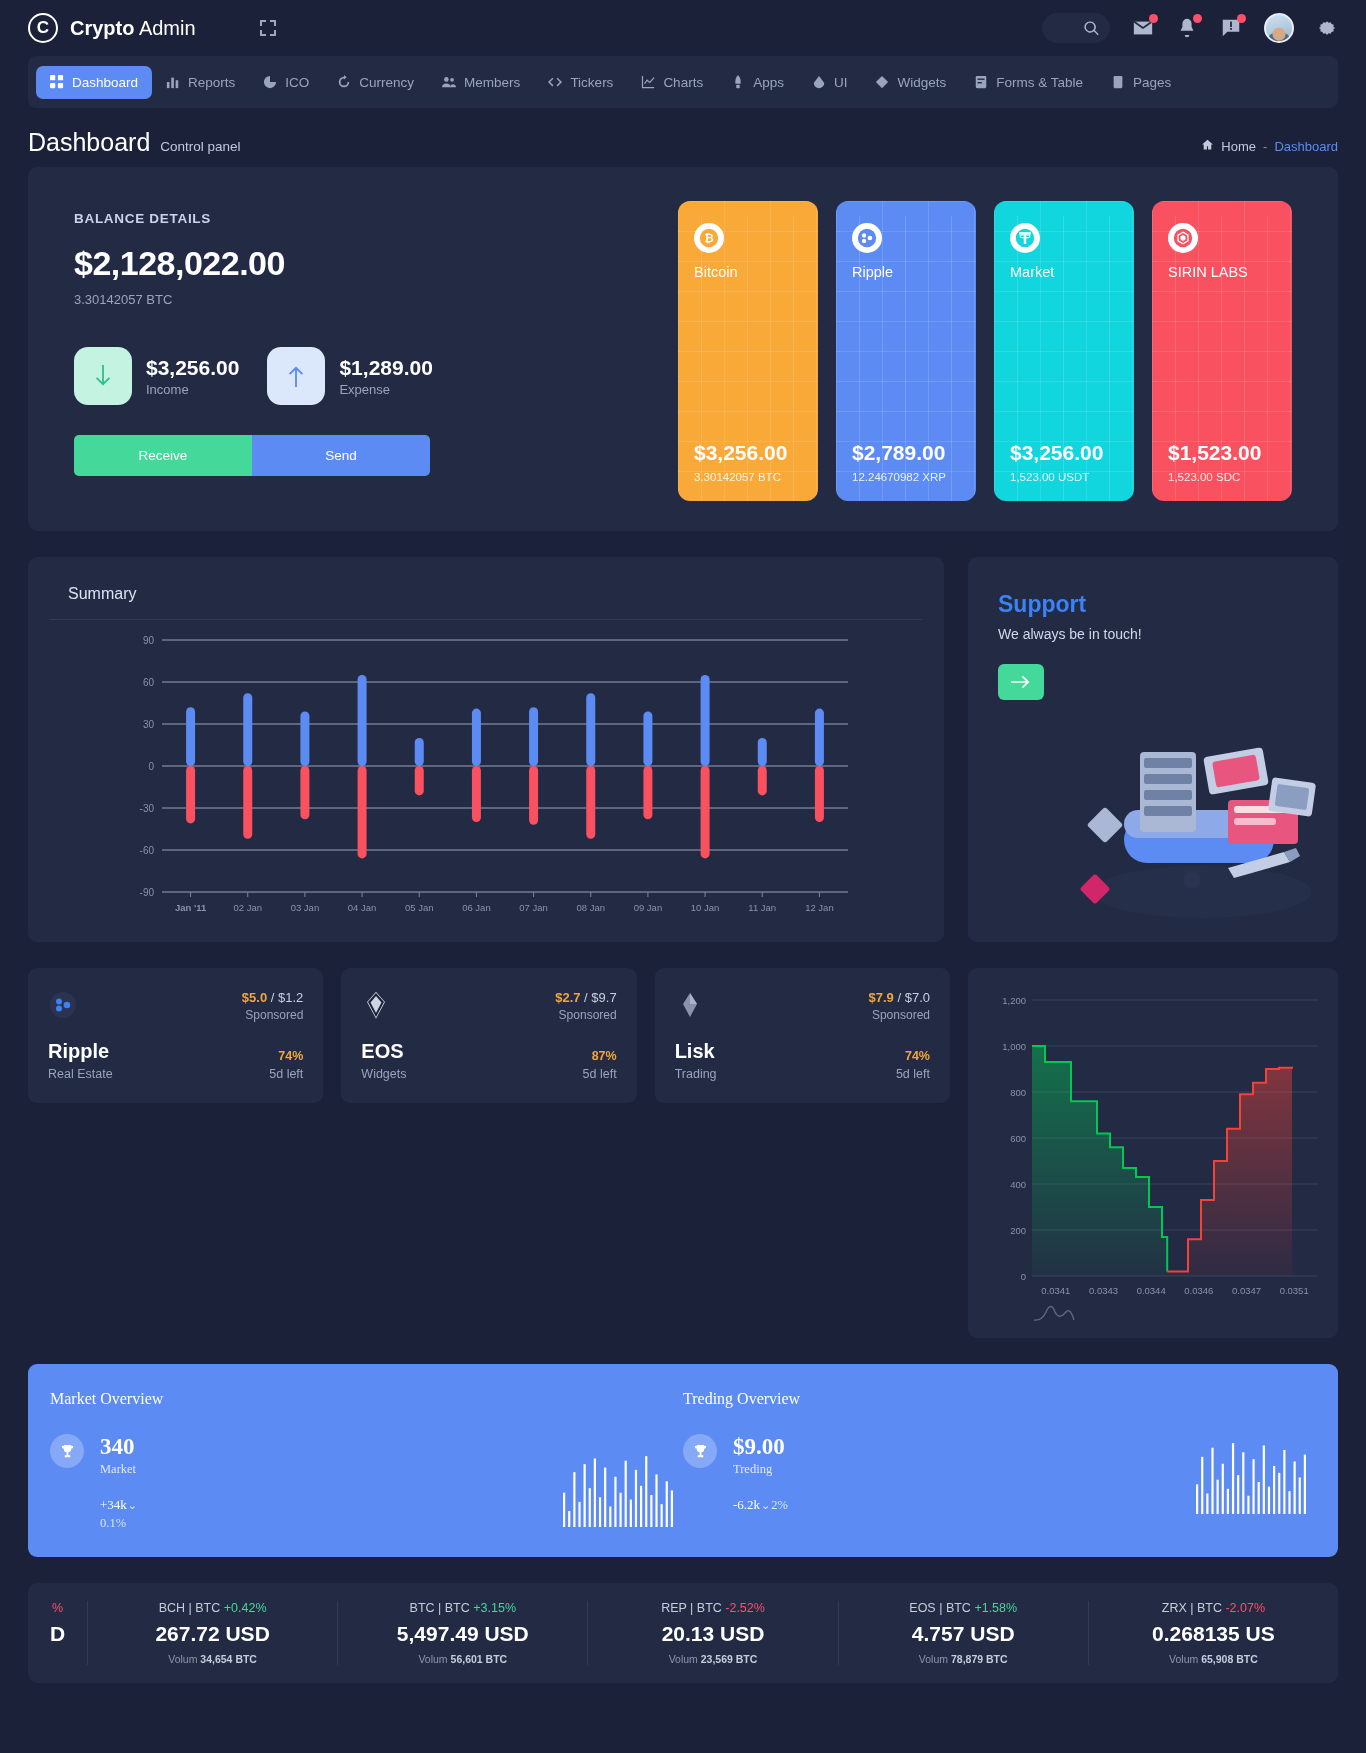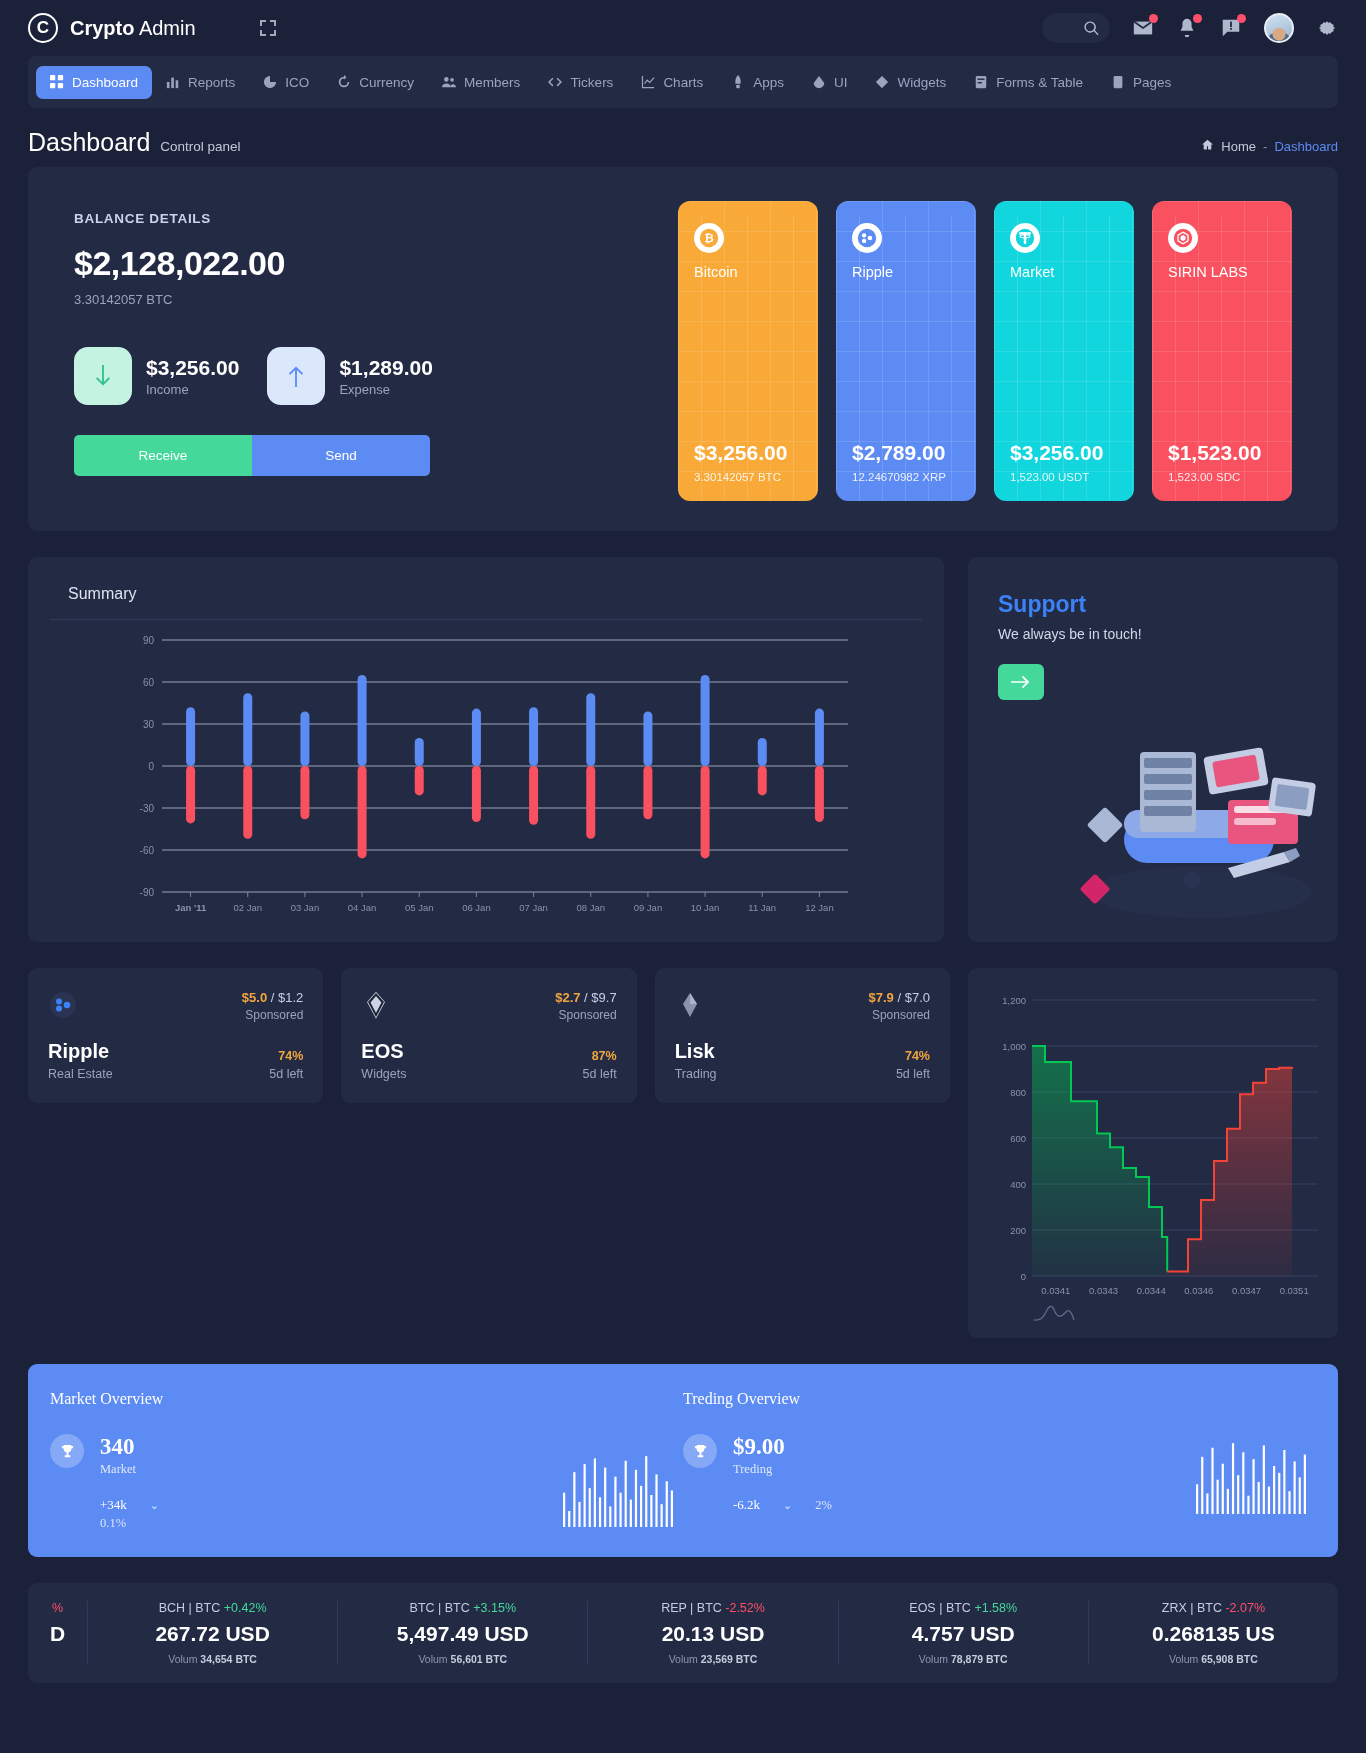--- a/index.html
+++ b/index.html
@@ -185,21 +185,21 @@
   .mkt-half { flex: 1; padding-right: 10px; }
   .mkt-title { font-size: 16px; color: #fff; font-weight: 400; margin-bottom: 26px; }
   .mkt-body { display: flex; align-items: flex-start; gap: 16px; }
   .mkt-circle {
     width: 34px; height: 34px; border-radius: 50%; background: rgba(255,255,255,.25);
     display: flex; align-items: center; justify-content: center; flex-shrink: 0;
   }
   .mkt-circle svg { width: 15px; height: 15px; fill: #fff; }
   .mkt-num { font-size: 23px; font-weight: 700; color: #fff; }
   .mkt-lbl { font-size: 12.5px; color: #e0e8fb; margin-top: 2px; }
-  .mkt-delta { font-size: 13px; color: #fff; margin-top: 20px; display:flex; align-items:center; gap:23px;}
+  .mkt-delta { font-size: 13px; color: #fff; margin-top: 20px; display:flex; align-items:center; gap:1px;}
   .mkt-delta .chev { font-size: 11px; color: #dfe8fd; }
   .mkt-pct2 { font-size: 12.5px; color: #dbe4fa; margin-top: 3px; }
   .spark { margin-left: auto; align-self: flex-end; }
 
   
   .ticker { background: #232a44; border-radius: 9px; height: 100px; display: flex; align-items: center; overflow: hidden; }
   .tk {
     flex: 1; text-align: center; padding: 0 6px; border-right: 1px solid #313a58;
     white-space: nowrap;
   }

